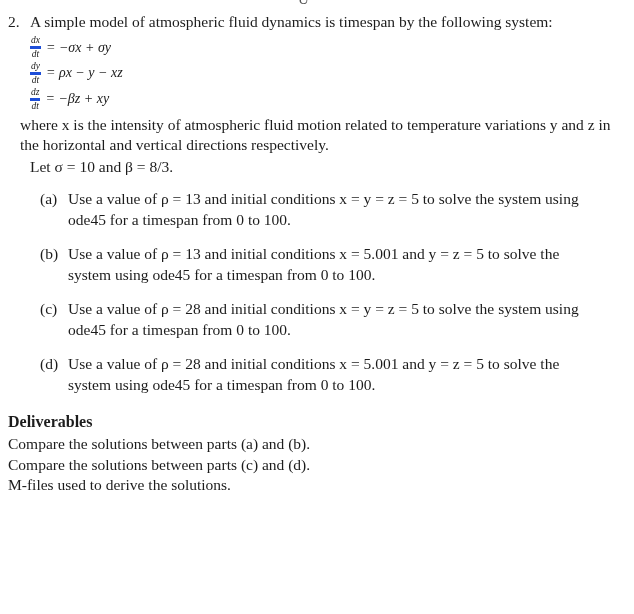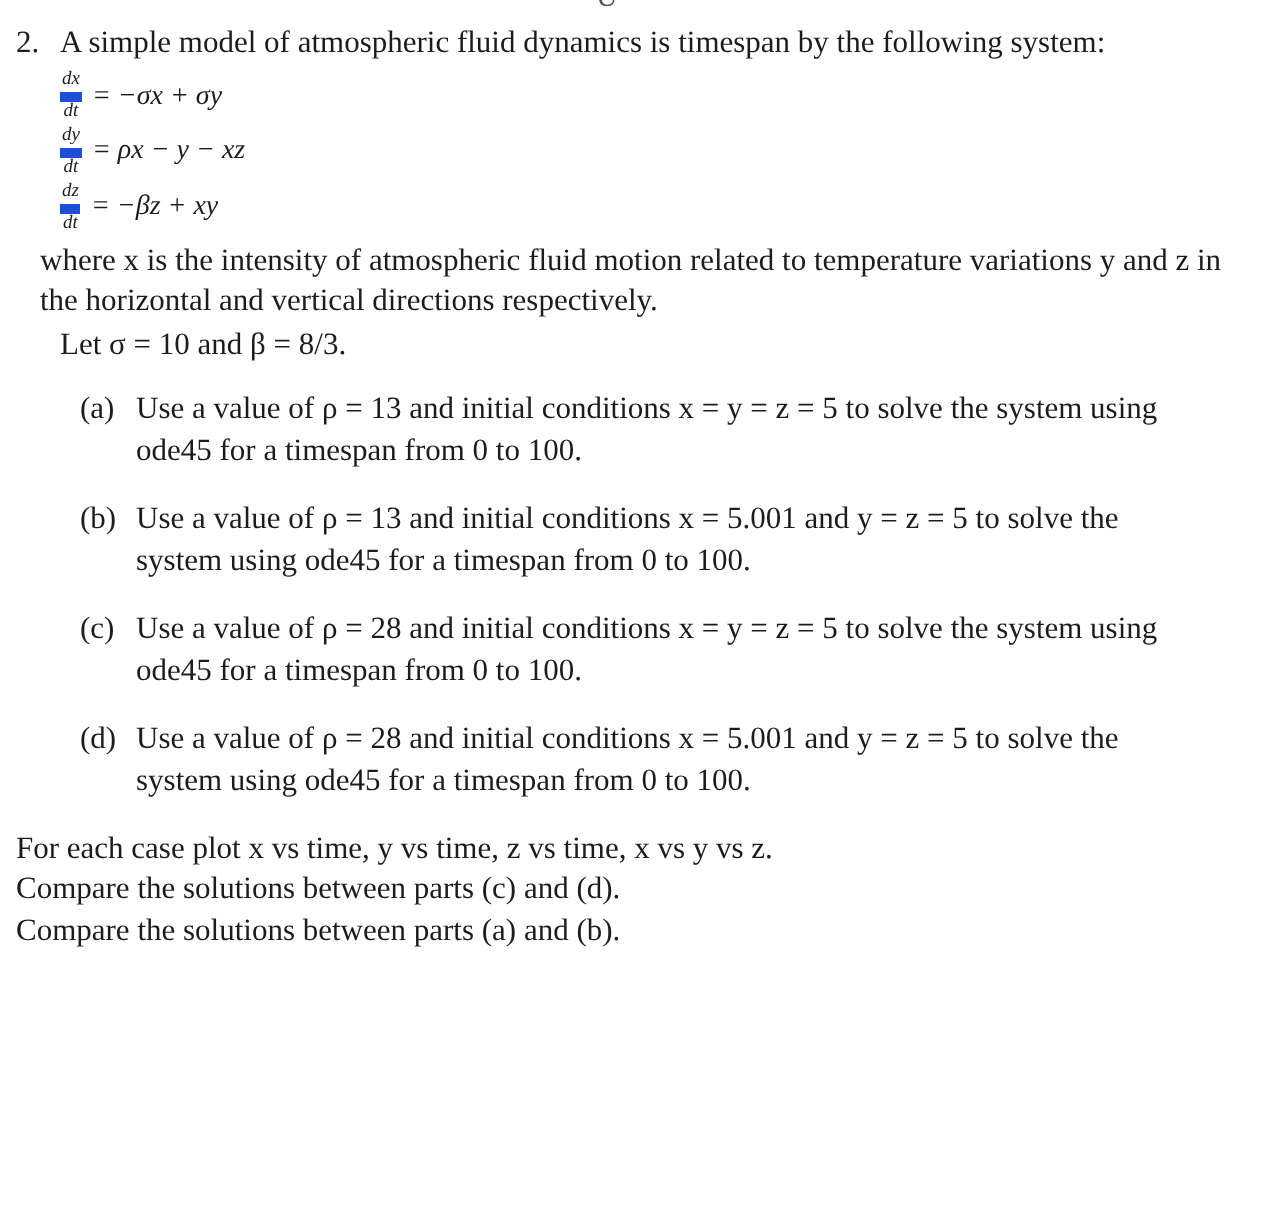--- a/index.html
+++ b/index.html
@@ -53,21 +53,21 @@
   }
   .frac {
     display: inline-flex;
     flex-direction: column;
     align-items: center;
     font-size: 9.5px;
     line-height: 1.15;
     margin-right: 5px;
   }
   .frac .num {
-    border-bottom: 5px solid #1d4ed8;
+    border-bottom: 3px solid #1d4ed8;
     padding: 0 1px;
   }
   .frac .den {
     padding: 0 1px;
   }
   .eq-rhs {
     font-size: 14px;
   }
   .where-block {
     margin-left: 12px;
@@ -162,18 +162,19 @@
       <span class="part-text">Use a value of ρ = 28 and initial conditions x = y = z = 5 to solve the system using ode45 for a timespan from 0 to 100.</span>
     </div>
 
     <div class="part">
       <span class="part-label">(d)</span>
       <span class="part-text">Use a value of ρ = 28 and initial conditions x = 5.001 and y = z = 5 to solve the system using ode45 for a timespan from 0 to 100.</span>
     </div>
 
   </div>
 
+  <div class="deliv-title">Deliverables</div>
 
-  <div class="deliv-line">For each case plot x vs time, y vs time, z vs time, x vs y vs z.</div>
+  <div class="deliv-line">Compare the solutions between parts (a) and (b).</div>
   <div class="deliv-line">Compare the solutions between parts (c) and (d).</div>
-  <div class="deliv-line">Compare the solutions between parts (a) and (b).</div>
+  <div class="deliv-line">M-files used to derive the solutions.</div>
 
 </div>
 
 </body></html>

